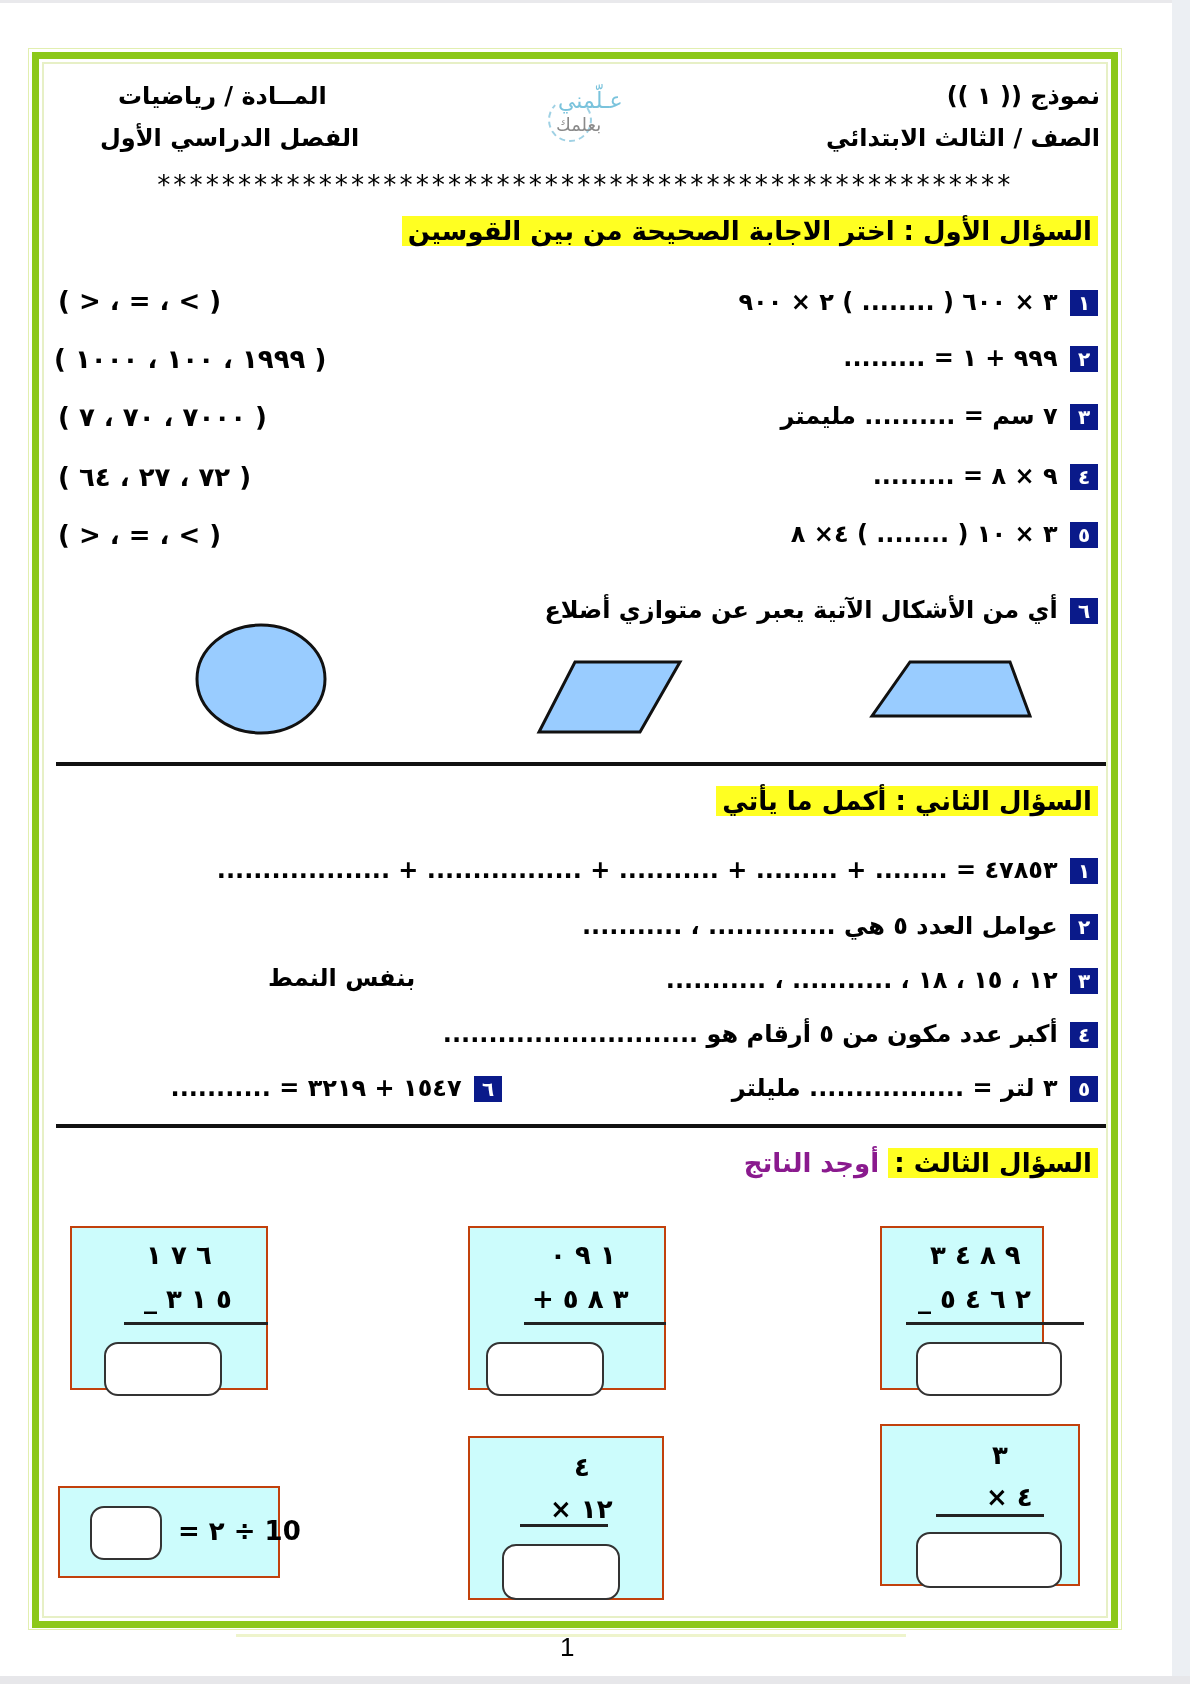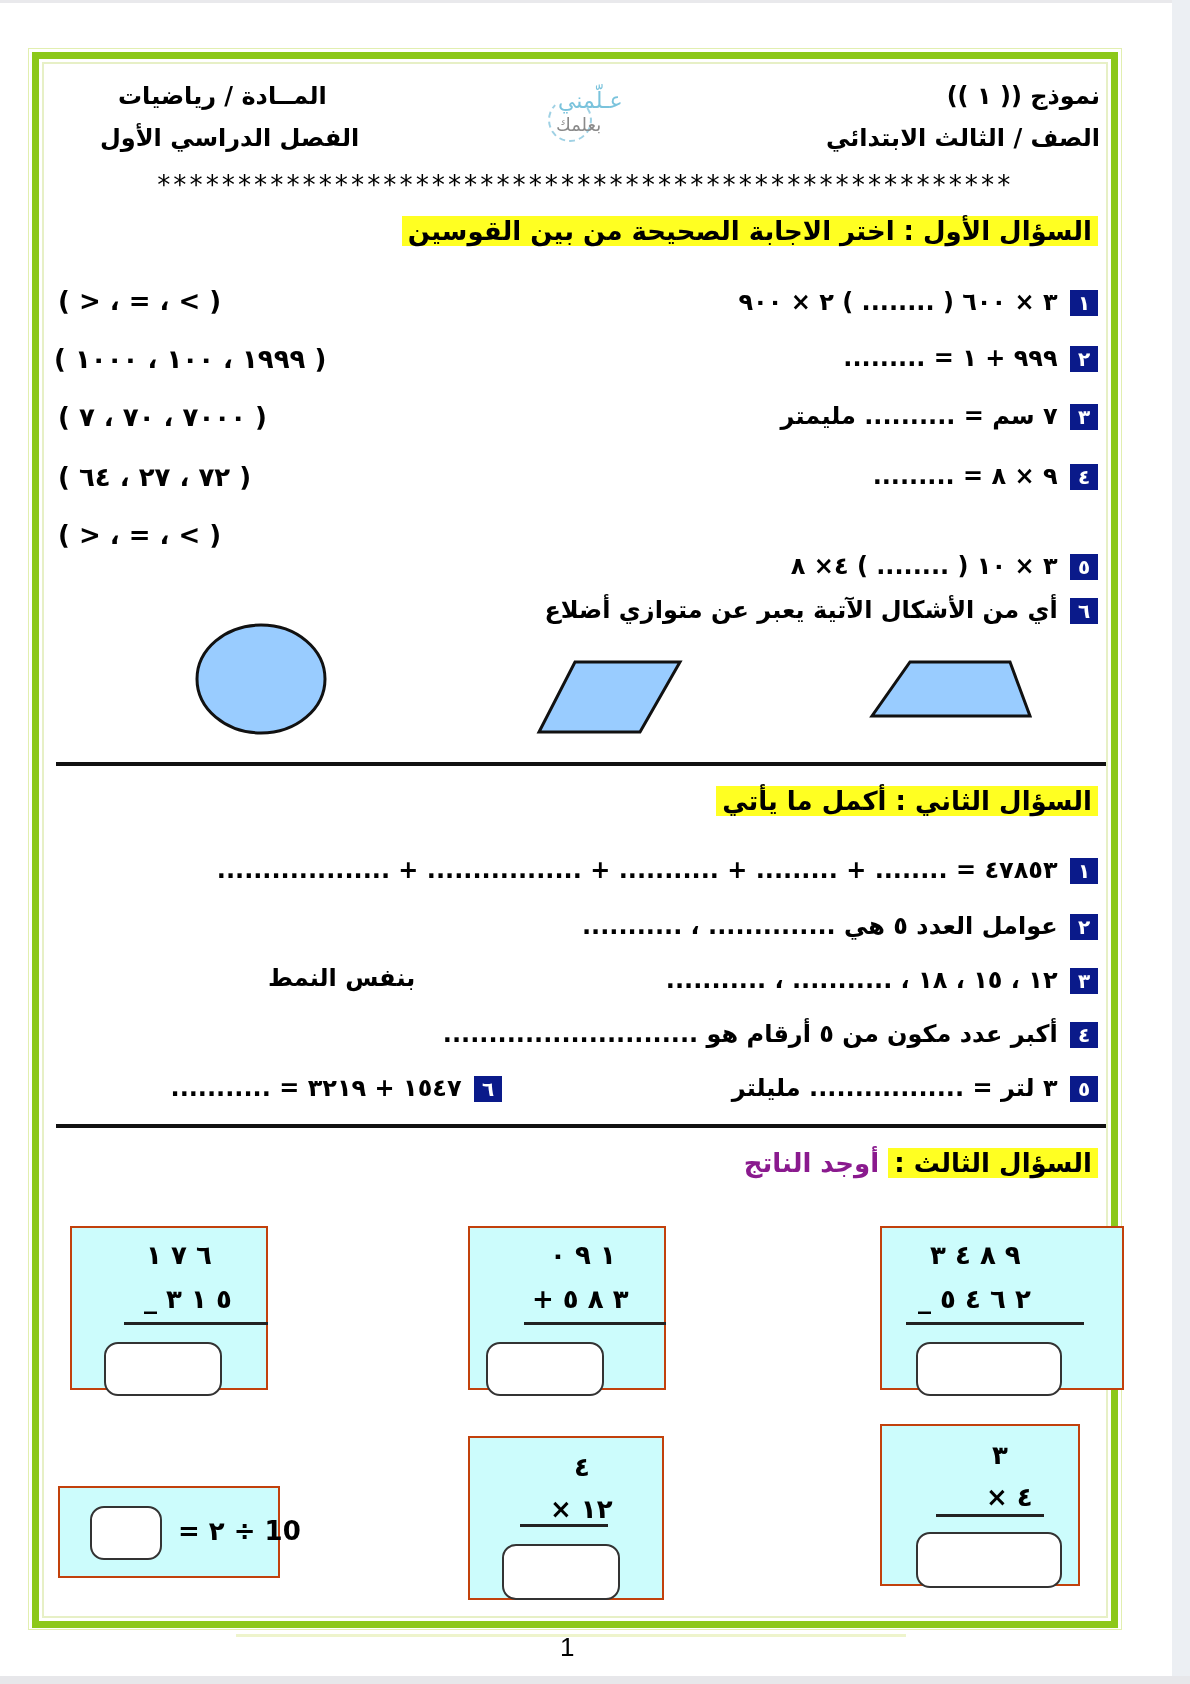--- a/index.html
+++ b/index.html
@@ -102,21 +102,21 @@
   <span>٧ سم = .......... مليمتر</span>
 </div>
 <div class="choice" style="top:402px;">(  ٧٠٠٠  ،  ٧٠  ،  ٧  )</div>
 
 <div class="item" style="top:462px;">
   <span class="num-badge">٤</span>
   <span>٩ × ٨  = .........</span>
 </div>
 <div class="choice" style="top:462px;">(  ٧٢  ،  ٢٧  ،  ٦٤  )</div>
 
-<div class="item" style="top:520px;margin-top:32px;">
+<div class="item" style="top:520px;">
   <span class="num-badge">٥</span>
   <span>٣ × ١٠ ( ........ ) ٤× ٨</span>
 </div>
 <div class="choice" style="top:520px;">(  &gt;  ،  =  ،  &lt;  )</div>
 
 <div class="item" style="top:596px;">
   <span class="num-badge">٦</span>
   <span>أي من الأشكال الآتية يعبر عن متوازي أضلاع</span>
 </div>
 
@@ -166,21 +166,21 @@
   <span>١٥٤٧ + ٣٢١٩ = ...........</span>
 </div>
 
 <div class="divider" style="top:1124px;"></div>
 
 <div class="q-title" style="right:92px; top:1148px;">
   <span class="hl">السؤال الثالث :</span>
   <span class="purple">أوجد الناتج</span>
 </div>
 
-<div class="op-box" style="left:880px; top:1226px; width:244px; height:164px;">
+<div class="op-box" style="left:880px; top:1226px; width:164px; height:164px;">
   <div class="op-row" style="left:48px; top:12px;">٩ ٨ ٤ ٣</div>
   <div class="op-row" style="left:36px; top:56px;">_ ٢ ٦ ٤ ٥</div>
   <div class="op-line" style="left:24px; top:94px; width:178px;"></div>
   <div class="ans-box" style="left:34px; top:114px; width:146px; height:54px;"></div>
 </div>
 
 <div class="op-box" style="left:468px; top:1226px; width:198px; height:164px;">
   <div class="op-row" style="left:80px; top:12px;">١ ٩ ٠</div>
   <div class="op-row" style="left:62px; top:56px;">+ ٣ ٨ ٥</div>
   <div class="op-line" style="left:54px; top:94px; width:142px;"></div>

